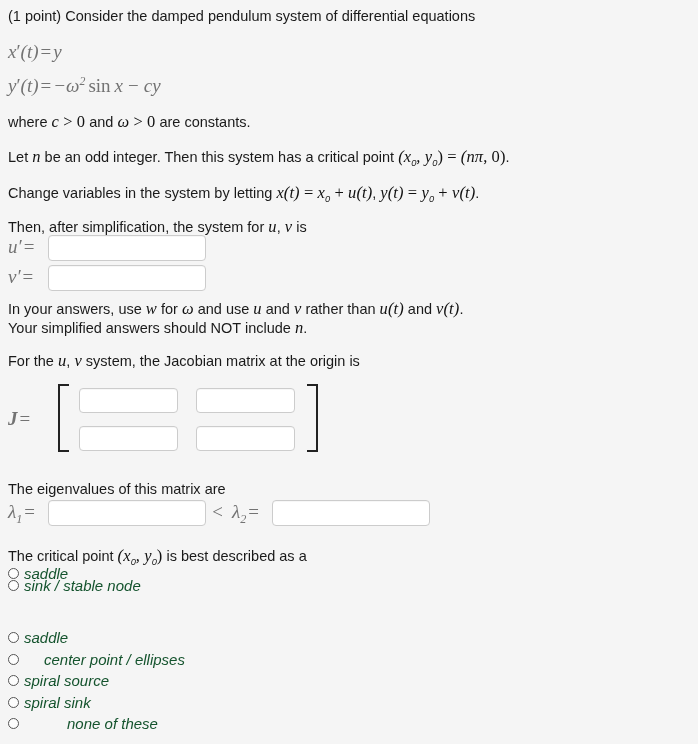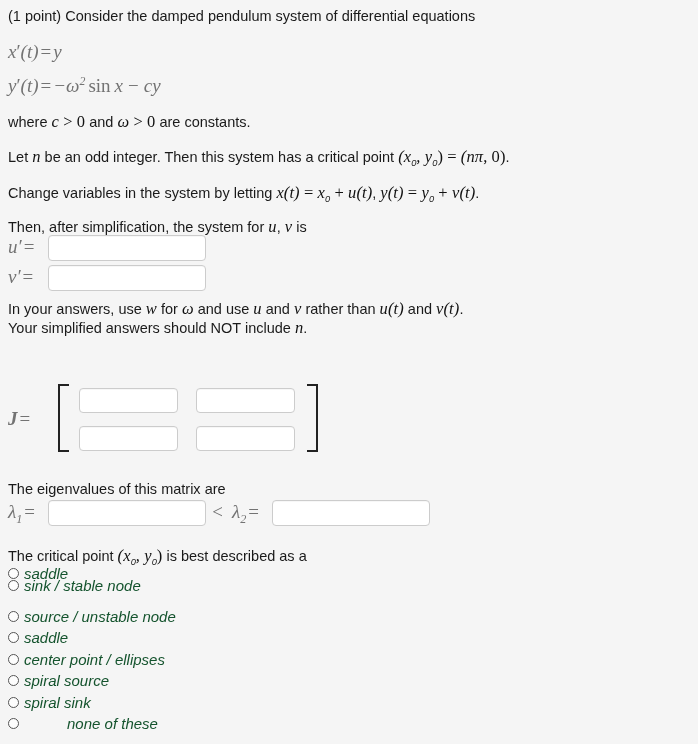--- a/index.html
+++ b/index.html
@@ -148,20 +148,23 @@
   <input class="tbox" type="text" style="left: 48px; top: 265px; width: 158px; height: 26px;" value="">
 
   <div class="row-line prose" style="left:8px; top:318px;">
     <span>Your simplified answers should NOT include </span><span class="m">n</span><span>.</span>
   </div>
 
   <div class="row-line prose" style="left:8px; top:299px;">
     <span>In your answers, use </span><span class="m">w</span><span> for </span><span class="m">ω</span><span> and use </span><span class="m">u</span><span> and </span><span class="m">v</span><span> rather than </span><span class="m">u(t)</span><span> and </span><span class="m">v(t)</span><span>.</span>
   </div>
 
+  <div class="row-line prose" style="left:8px; top:351px;">
+    <span>For the </span><span class="m">u</span><span>, </span><span class="m">v</span><span> system, the Jacobian matrix at the origin is</span>
+  </div>
 
   <div class="row-line mblock" style="left:8px; top:408px; font-weight:bold;">
     <span>J</span><span class="opr" style="font-weight:normal">=</span>
   </div>
 
   <div class="brk left" style="left:58px;  top:384px; height:68px;"></div>
   <div class="brk right" style="left:307px; top:384px; height:68px;"></div>
 
   <input class="tbox" type="text" style="left: 79px; top: 388px; width: 99px; height: 25px;" value="">
   <input class="tbox" type="text" style="left: 196px; top: 388px; width: 99px; height: 25px;" value="">
@@ -193,31 +196,27 @@
   <label class="radio-item" style="left:8px; top:566px;">
     <span class="radio-dot"></span>
     <span class="radio-label">saddle</span>
   </label>
 
   <label class="radio-item" style="left:8px; top:556px;margin-top:22px;">
     <span class="radio-dot"></span>
     <span class="radio-label">sink / stable node</span>
   </label>
 
-  <label class="radio-item" style="left:8px; top:609px;">
-    <span class="radio-dot"></span>
-    <span class="radio-label">source / unstable node</span>
-  </label>
 
   <label class="radio-item" style="left:8px; top:630px;">
     <span class="radio-dot"></span>
     <span class="radio-label">saddle</span>
   </label>
 
-  <label class="radio-item" style="left:8px; top:652px;">
+  <label class="radio-item" style="left:8px; top:652px;gap:20px;">
     <span class="radio-dot"></span>
     <span class="radio-label">center point / ellipses</span>
   </label>
 
   <label class="radio-item" style="left:8px; top:673px;">
     <span class="radio-dot"></span>
     <span class="radio-label">spiral source</span>
   </label>
 
   <label class="radio-item" style="left:8px; top:695px;">

